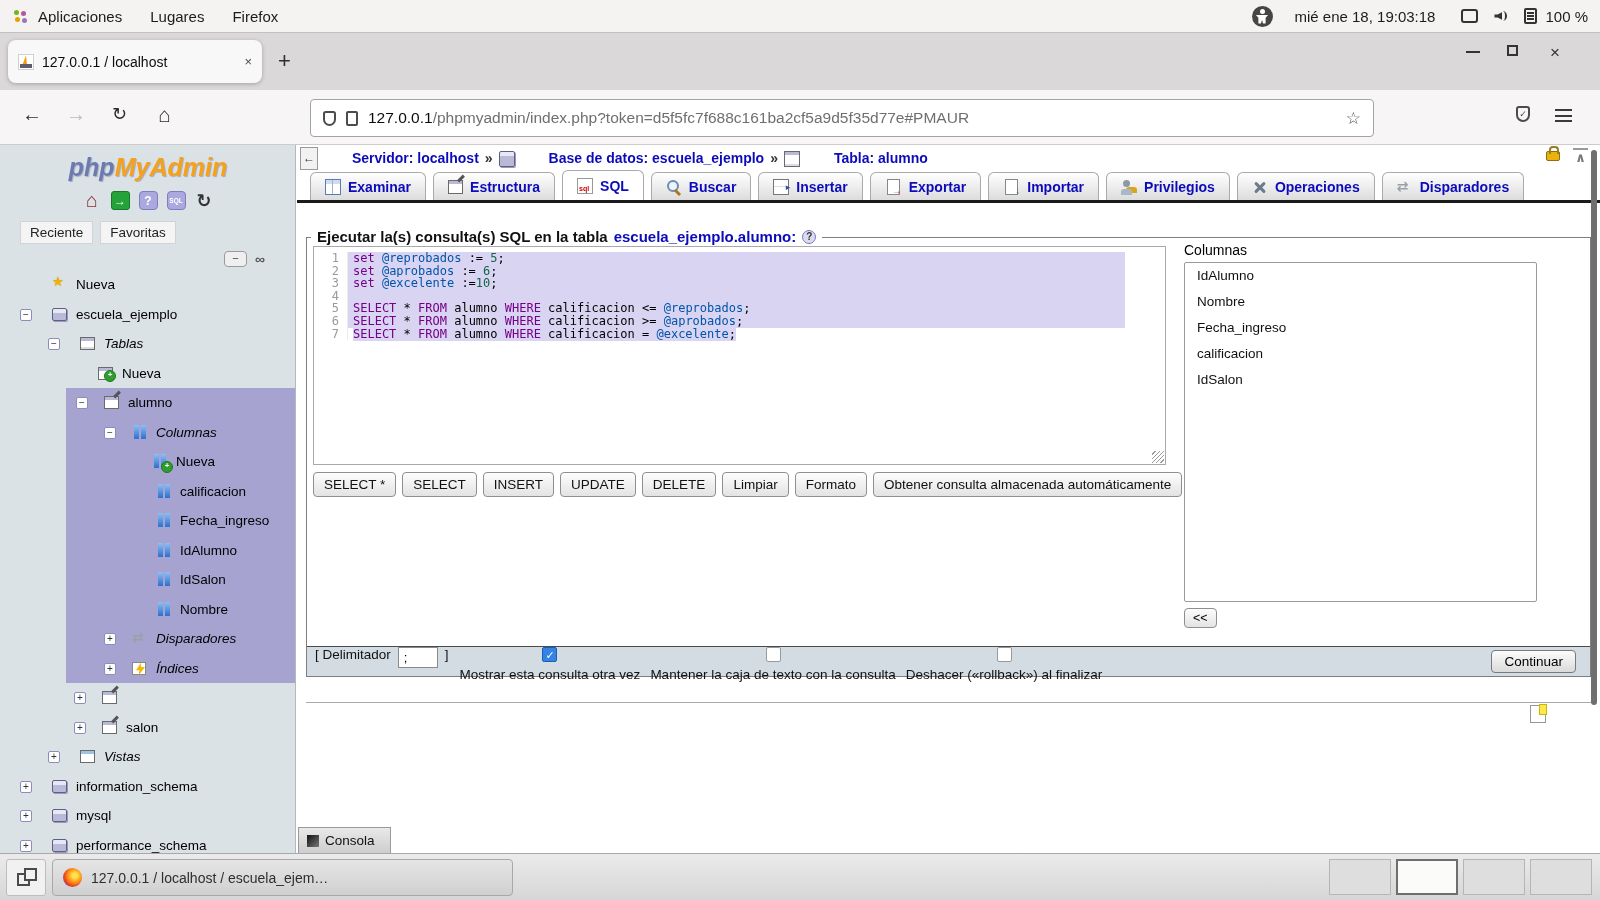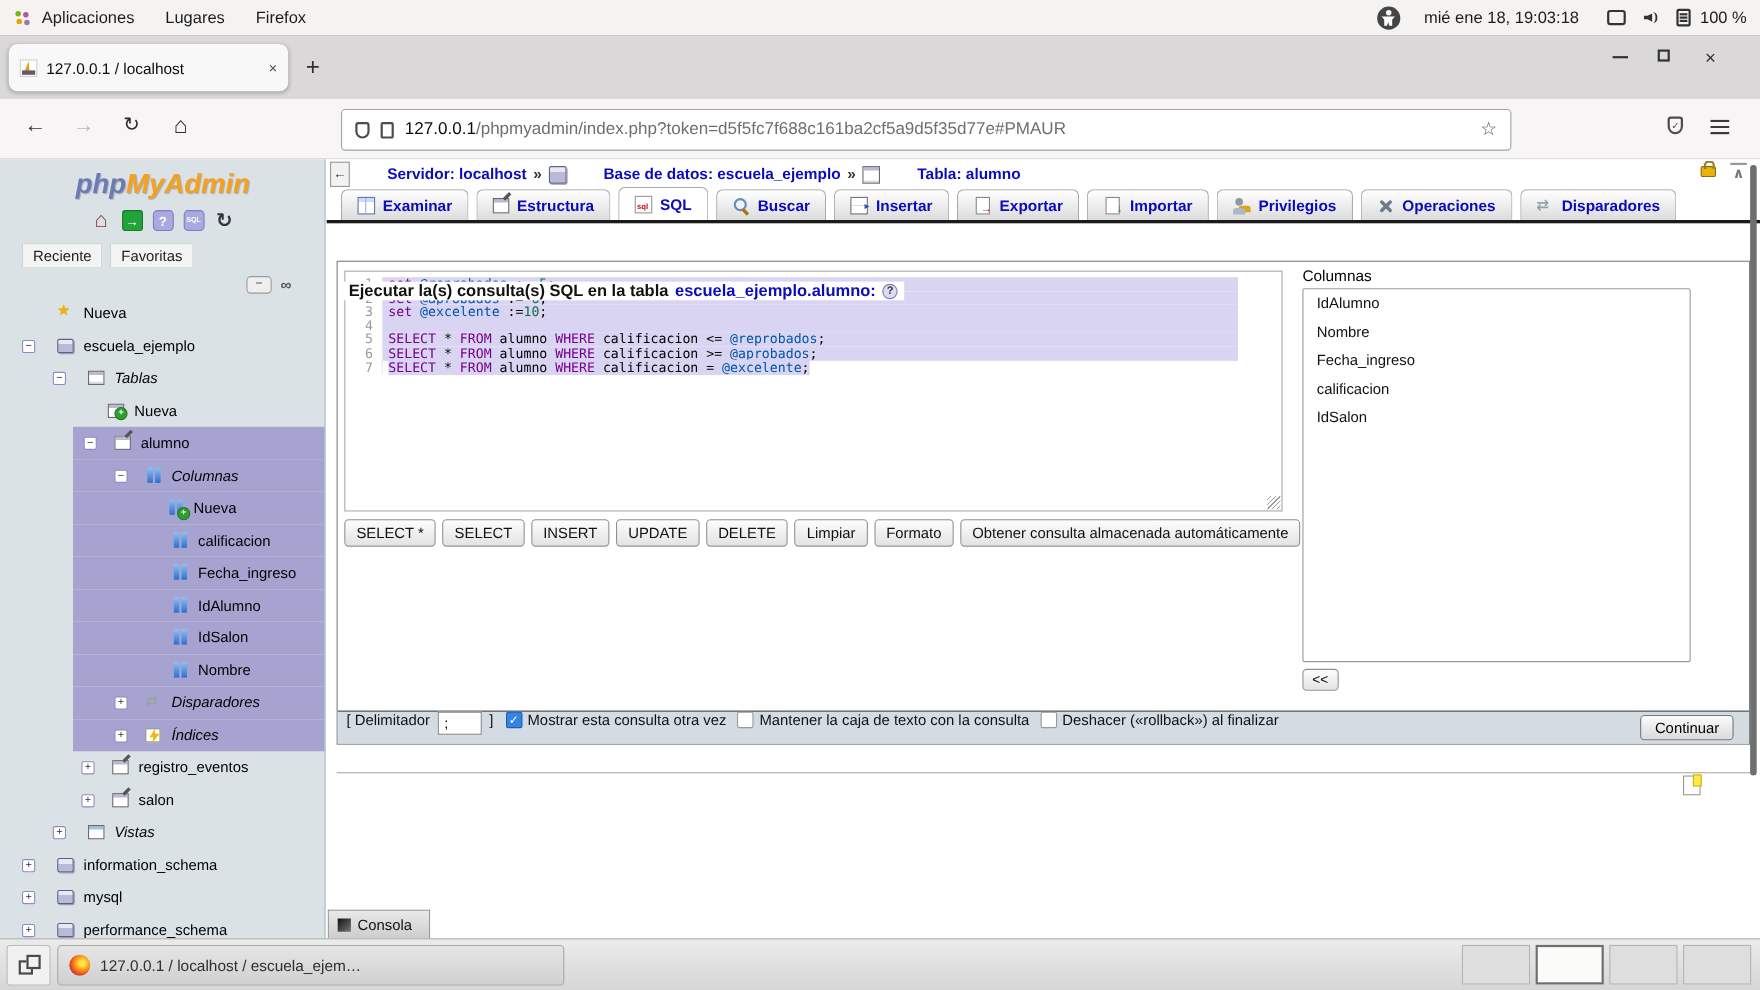--- a/index.html
+++ b/index.html
@@ -161,21 +161,21 @@
   .ti-privileges::before { content:''; position:absolute; left:2px; top:1px; width:7px; height:7px; border-radius:50%; background:#8a99a8; }
   .ti-privileges::after { content:''; position:absolute; left:0; bottom:0; width:11px; height:6px; border-radius:3px 3px 0 0; background:#aab7c4; box-shadow:5px -2px 0 #d9a520; }
   .ti-operations::before, .ti-operations::after { content:''; position:absolute; left:1px; top:7px; width:14px; height:3px;
           background:#6c7a8a; border-radius:2px; }
   .ti-operations::before { transform:rotate(45deg); }
   .ti-operations::after { transform:rotate(-45deg); }
   .ti-triggers::before { content:'⇄'; position:absolute; top:-1px; left:0; font-size:14px; font-weight:bold; color:#9aa0a8; }
 
   .fs-box { position:absolute; left:9px; top:92px; width:1285px; height:440px; border:1px solid #7e7e7e; background:#fff; }
   .fs-legend { position:absolute; left:14px; top:83px; background:#fff; padding:0 6px; font-size:15px; font-weight:bold; z-index:2;
-          display:flex; align-items:center; gap:6px; white-space:nowrap;margin-top:28px; }
+          display:flex; align-items:center; gap:6px; white-space:nowrap; }
   .legend-target { color:#0b0bbb; }
   .help-ico { width:14px; height:14px; border-radius:50%; background:#dcdcf0; border:1px solid #7a7ab8; color:#333;
           font:bold 10px/12px "Liberation Sans",sans-serif; text-align:center; }
 
   .editor { position:absolute; left:16px; top:101px; width:853px; height:219px; border:1px solid #a9a9a9; background:#fff;
           font-family:"DejaVu Sans Mono","Liberation Mono",monospace; font-size:12px; overflow:hidden; }
   .cm-line { display:flex; line-height:12.6px; }
   .cm-line:first-child { margin-top:5px; }
   .ln { flex:none; width:34px; text-align:right; padding-right:8px; color:#9a9a9a; border-right:1px solid #ececec; }
   .lc { flex:1; padding-left:5px; white-space:pre; color:#000; }
@@ -195,21 +195,21 @@
   .col-list { position:absolute; left:887px; top:117px; width:353px; height:340px; border:1px solid #9a9a9a; border-radius:2px;
           background:#fff; overflow:hidden; }
   .copt { font-size:13.5px; padding:4px 12px; line-height:18px; color:#111; }
   .col-collapse { position:absolute; left:887px; top:463px; padding:2px 8px; font-size:12.5px; border:1px solid #8f8f8f;
           border-radius:4px; background:linear-gradient(#fdfdfd,#e3e3e3); }
 
   .fs-footer { position:absolute; left:10px; top:501px; width:1283px; height:30px; background:#d3dce3; border-top:1px solid #4a4a4a;
           display:flex; align-items:flex-start; padding:0 8px; gap:7px; font-size:13.5px; }
   .delim-input { width:40px; height:21px; border:1px solid #8a8a8a; background:#fff; font-size:13px; padding-left:5px;
           font-family:"Liberation Sans",sans-serif; }
-  .cbwrap { display:flex; align-items:center; gap:5px; margin-left:4px; }
+  .cbwrap { display:flex; align-items:center; gap:5px; margin-left:4px;flex-direction:column; }
   .cb { width:15px; height:15px; border:1px solid #999; background:#fff; border-radius:2px; flex:none; position:relative; }
   .cb.checked { background:#3584e4; border-color:#1a5fb4; }
   .cb.checked::after { content:'✓'; position:absolute; left:2px; top:0; color:#fff; font-size:11px; font-weight:bold; line-height:14px; }
   .submit-btn { position:absolute; right:14px; top:3px; padding:3px 12px; font-size:13.5px; border:1px solid #7a7a7a;
           border-radius:4px; background:linear-gradient(#fcfcfc,#dadada); }
 
   .pma-hr { position:absolute; left:9px; top:557px; width:1285px; height:1px; background:#aaa; }
   .nw-ico { position:absolute; left:1233px; top:560px; width:16px; height:18px; border:1px solid #999; background:#fff; }
   .nw-ico::after { content:''; position:absolute; right:-2px; top:-2px; width:6px; height:9px; background:#ffe94a; border:1px solid #c9b511; }
 
@@ -308,21 +308,21 @@
         <div class="trow sel"><span class="texp" style="left: 76px;">−</span><span class="ticon i-table" style="left: 104px;"></span><span class="tlabel" style="padding-left: 128px;">alumno</span></div>
         <div class="trow sel"><span class="texp" style="left: 104px;">−</span><span class="ticon i-columns" style="left: 132px;"></span><span class="tlabel it" style="padding-left: 156px;">Columnas</span></div>
         <div class="trow sel"><span class="ticon i-column-new" style="left: 152px;"></span><span class="tlabel" style="padding-left: 176px;">Nueva</span></div>
         <div class="trow sel"><span class="ticon i-column" style="left: 156px;"></span><span class="tlabel" style="padding-left: 180px;">calificacion</span></div>
         <div class="trow sel"><span class="ticon i-column" style="left: 156px;"></span><span class="tlabel" style="padding-left: 180px;">Fecha_ingreso</span></div>
         <div class="trow sel"><span class="ticon i-column" style="left: 156px;"></span><span class="tlabel" style="padding-left: 180px;">IdAlumno</span></div>
         <div class="trow sel"><span class="ticon i-column" style="left: 156px;"></span><span class="tlabel" style="padding-left: 180px;">IdSalon</span></div>
         <div class="trow sel"><span class="ticon i-column" style="left: 156px;"></span><span class="tlabel" style="padding-left: 180px;">Nombre</span></div>
         <div class="trow sel"><span class="texp" style="left: 104px;">+</span><span class="ticon i-triggers" style="left: 132px;"></span><span class="tlabel it" style="padding-left: 156px;">Disparadores</span></div>
         <div class="trow sel"><span class="texp" style="left: 104px;">+</span><span class="ticon i-indexes" style="left: 132px;"></span><span class="tlabel it" style="padding-left: 156px;">Índices</span></div>
-        <div class="trow"><span class="texp" style="left: 74px;">+</span><span class="ticon i-table" style="left: 102px;"></span><span class="tlabel" style="padding-left: 126px;">registro_eventos</span></div>
+        <div class="trow"><span class="texp" style="left: 74px;">+</span><span class="ticon i-table" style="left: 102px;"></span></div>
         <div class="trow"><span class="texp" style="left: 74px;">+</span><span class="ticon i-table" style="left: 102px;"></span><span class="tlabel" style="padding-left: 126px;">salon</span></div>
         <div class="trow"><span class="texp" style="left: 48px;">+</span><span class="ticon i-views" style="left: 80px;"></span><span class="tlabel it" style="padding-left: 104px;">Vistas</span></div>
         <div class="trow"><span class="texp" style="left: 20px;">+</span><span class="ticon i-database" style="left: 52px;"></span><span class="tlabel" style="padding-left: 76px;">information_schema</span></div>
         <div class="trow"><span class="texp" style="left: 20px;">+</span><span class="ticon i-database" style="left: 52px;"></span><span class="tlabel" style="padding-left: 76px;">mysql</span></div>
         <div class="trow"><span class="texp" style="left: 20px;">+</span><span class="ticon i-database" style="left: 52px;"></span><span class="tlabel" style="padding-left: 76px;">performance_schema</span></div>
       </div>
   </div>
 
   <div id="pma-main">
     <div class="bc-bar">

